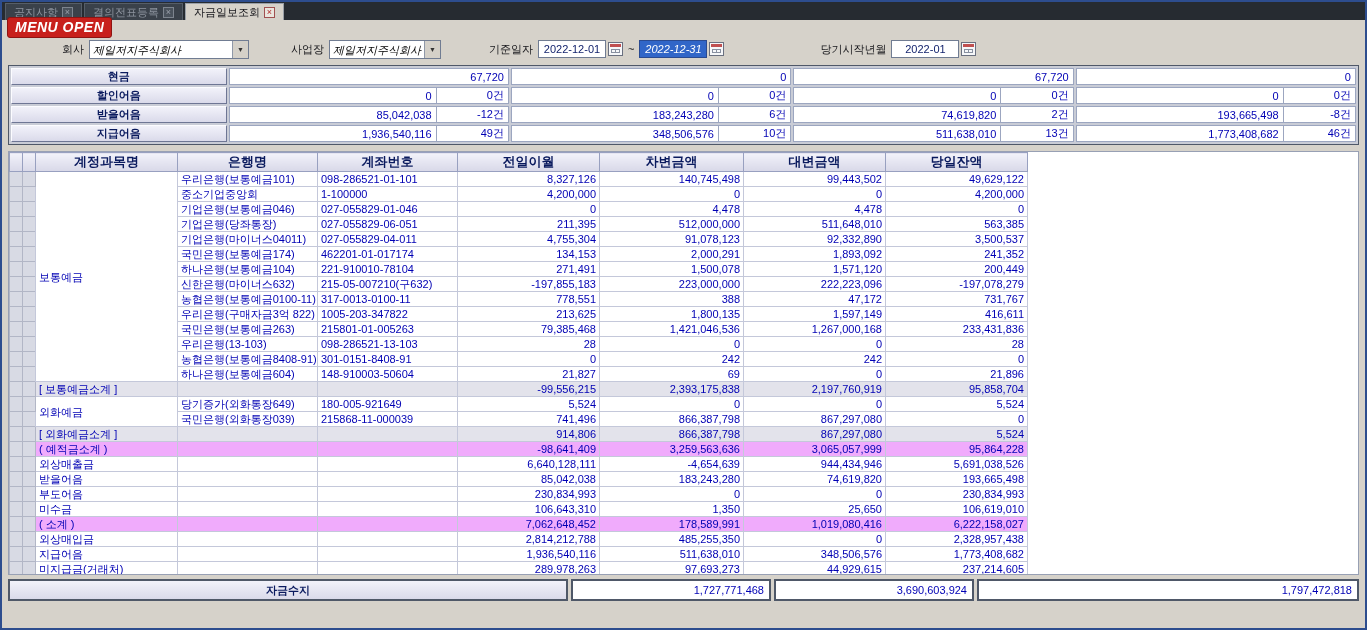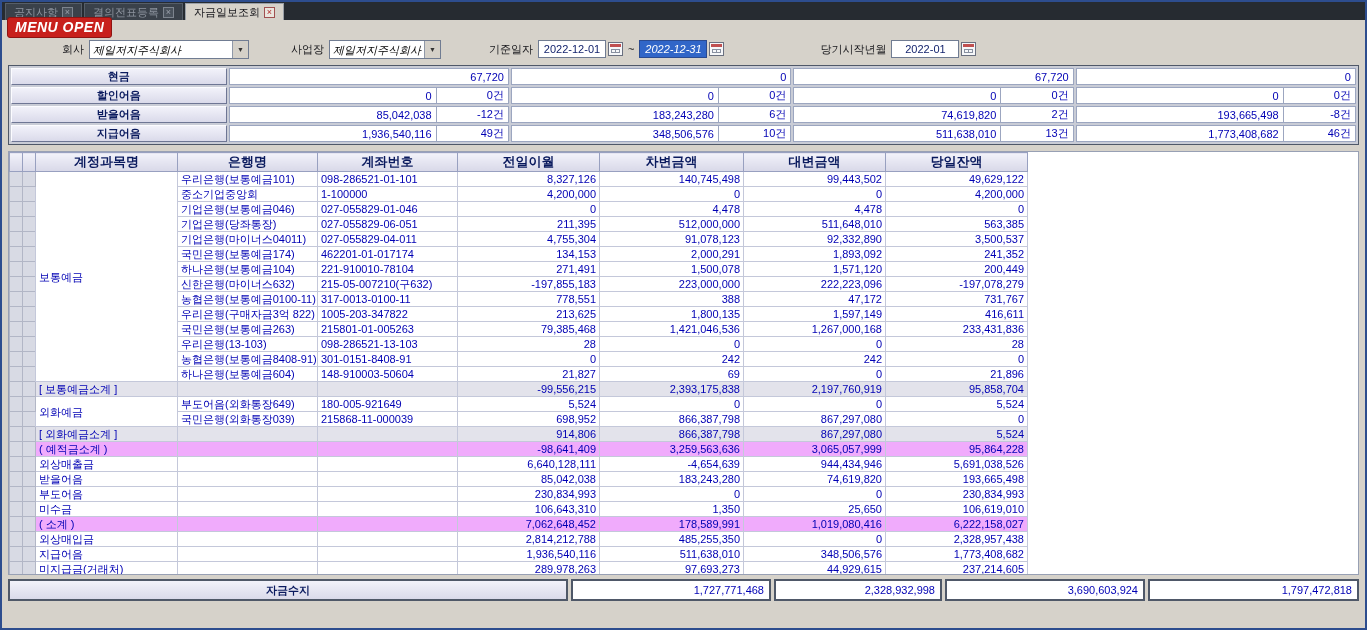--- a/index.html
+++ b/index.html
@@ -369,33 +369,33 @@
             <td class="txt"></td>
             <td class="num">-99,556,215</td>
             <td class="num">2,393,175,838</td>
             <td class="num">2,197,760,919</td>
             <td class="num">95,858,704</td>
           </tr>
           <tr>
             <td class="ind"></td>
             <td class="ind"></td>
             <td class="txt" rowspan="2">외화예금</td>
-            <td class="txt">부도어음(외화통장649)</td>
+            <td class="txt">당기증가(외화통장649)</td>
             <td class="txt">180-005-921649</td>
             <td class="num">5,524</td>
             <td class="num">0</td>
             <td class="num">0</td>
             <td class="num">5,524</td>
           </tr>
           <tr>
             <td class="ind"></td>
             <td class="ind"></td>
             <td class="txt">국민은행(외화통장039)</td>
             <td class="txt">215868-11-000039</td>
-            <td class="num">698,952</td>
+            <td class="num">741,496</td>
             <td class="num">866,387,798</td>
             <td class="num">867,297,080</td>
             <td class="num">0</td>
           </tr>
           <tr class="subtotal">
             <td class="ind"></td>
             <td class="ind"></td>
             <td class="txt">[ 외화예금소계 ]</td>
             <td class="txt"></td>
             <td class="txt"></td>
@@ -503,18 +503,17 @@
             <td class="num">44,929,615</td>
             <td class="num">237,214,605</td>
           </tr>
         </tbody>
     </table>
   </div>
 
   <div class="footer-row">
     <div class="f-label">자금수지</div>
     <div class="f-val f-v0">1,727,771,468</div>
-    <div class="f-val f-v1">2,328,932,998</div>
     <div class="f-val f-v2">3,690,603,924</div>
     <div class="f-val f-v3">1,797,472,818</div>
   </div>
 
 </div>
 
 </body></html>

